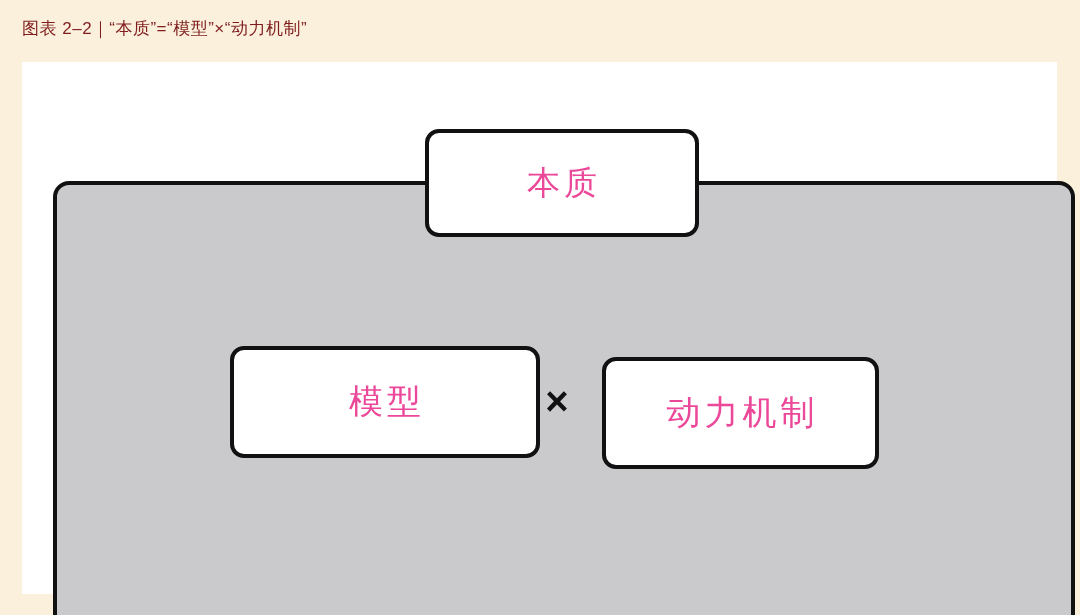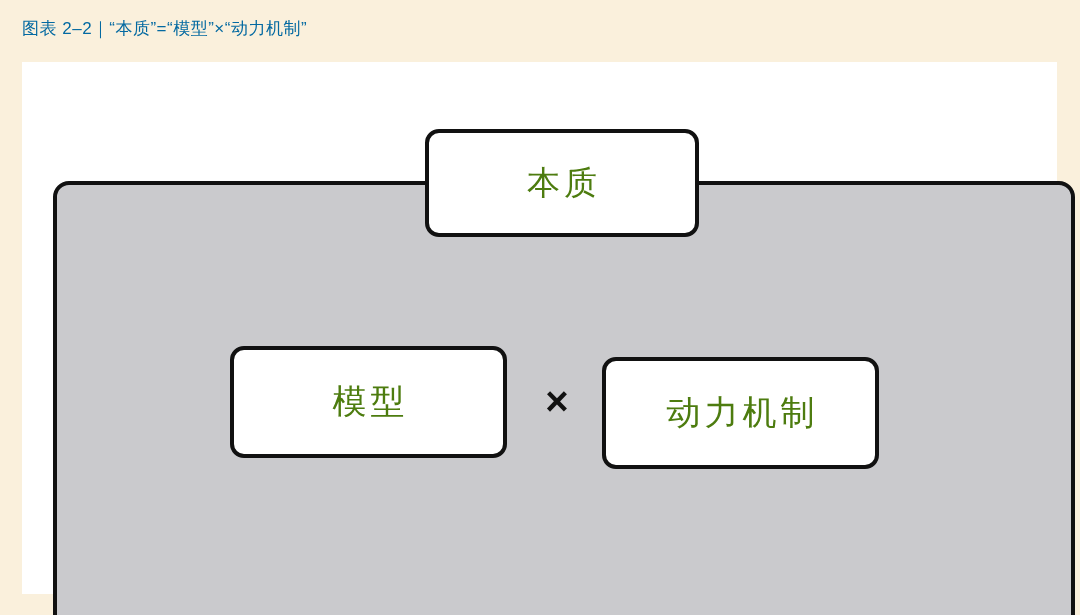--- a/index.html
+++ b/index.html
@@ -21,21 +21,21 @@
     position: absolute;
     left: 22px;
     top: 12px;
     width: 1000px;
     height: 34px;
     display: flex;
     align-items: center;
     font-size: 17px;
     line-height: 1.4;
     letter-spacing: 0.5px;
-    color: #0369a1;
+    color: #7f1d1d;
     white-space: nowrap;
     user-select: none;
   }
 
   
   #diagram-canvas {
     position: absolute;
     left: 22px;
     top: 62px;
     width: 1035px;
@@ -65,41 +65,41 @@
     border: 4px solid #111111;
     border-radius: 14px;
     display: flex;
     align-items: center;
     justify-content: center;
     z-index: 3;
   }
   .node-label {
     font-size: 34px;
     letter-spacing: 4px;
-    color: #4d7c0f;
+    color: #ec4899;
     text-indent: 4px;
     white-space: nowrap;
     user-select: none;
   }
 
   
   #node-essence {
     left: 403px;
     top: 67px;
     width: 274px;
     height: 108px;
   }
   #node-essence .node-label {
     font-size: 33px;
   }
 
   #node-model {
     left: 208px;
     top: 284px;
-    width: 277px;
+    width: 310px;
     height: 112px;
   }
 
   #node-mechanism {
     left: 580px;
     top: 284px;
     width: 277px;
     height: 112px;
     margin-top: 11px;
   }

